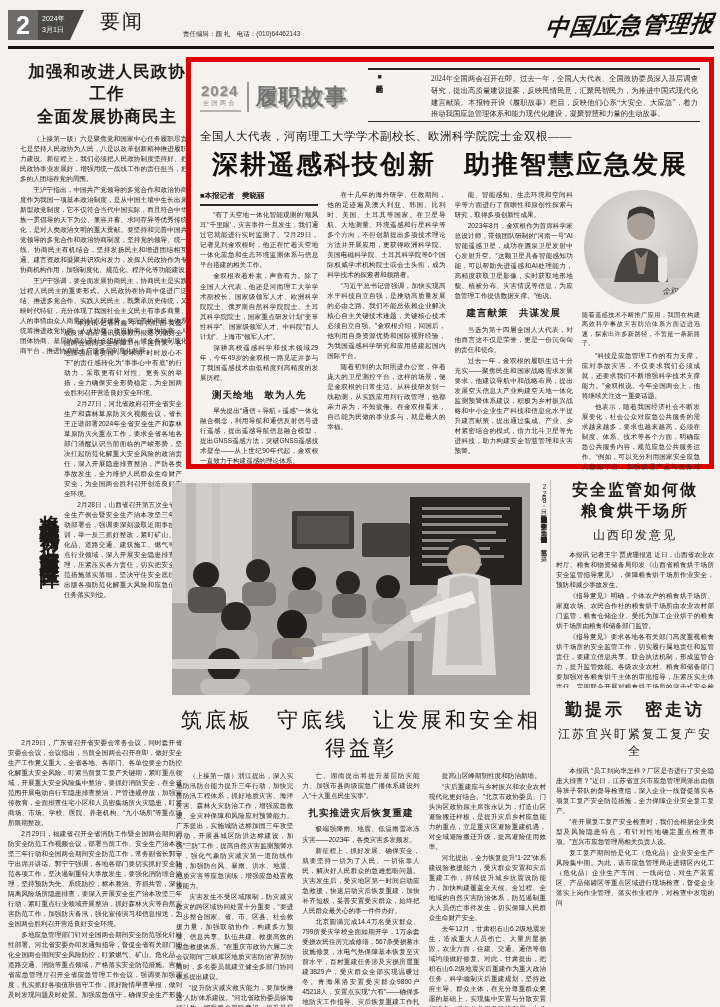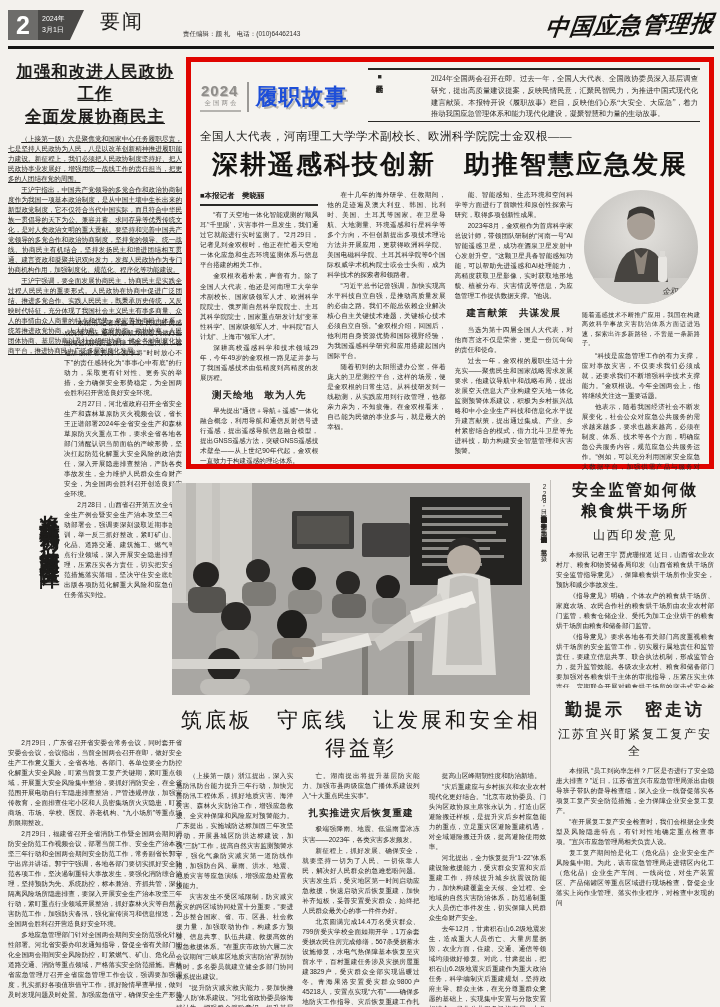--- a/index.html
+++ b/index.html
@@ -18,42 +18,42 @@
   .section-title { position:absolute; left:92px; top:0; font-size:20px; font-weight:400; letter-spacing:2px; }
   .editor { position:absolute; left:175px; top:22px; font-size:6.5px; color:#33312f; }
   .masthead { position:absolute; right:0; top:2px; font-family:"Liberation Serif", serif; font-style:italic;
       font-weight:900; font-size:23px; letter-spacing:1px; transform:skewX(-8deg) rotate(-1.5deg); color:#14120f; }
 
   
   .body-txt { font-size:6.6px; line-height:1.52; text-align:justify; color:#262421; overflow:hidden; }
   .body-txt p { text-indent:2em; margin-bottom:1px; }
 
   
-  .left-col { position:absolute; left:8px; top:60px; width:174px;text-decoration:underline; }
+  .left-col { position:absolute; left:20px; top:60px; width:174px; }
   .lt-head { text-align:center; font-size:16.5px; font-weight:900; line-height:1.35; letter-spacing:1px; }
   .lt-body { margin-top:7px; height:232px; }
   .sec-art { position:absolute; left:8px; top:318px; width:174px; }
   .sec-row { display:flex; }
   .v-head { writing-mode:vertical-rl; text-orientation:upright; font-family:"Liberation Serif", serif;
       font-weight:900; font-size:20px; line-height:1; width:52px; height:416px; letter-spacing:2px;
       display:flex; justify-content:center; }
   .v-head .gap { height:14px; }
   .sec-side { width:118px; height:416px; margin-left:4px; }
   .sec-full { margin-top:4px; width:174px; height:262px; }
 
   
   .feature { position:absolute; left:186px; top:57px; width:528px; height:412px;
       border:5px solid #e00400; background:#f5f3ef; padding:6px 9px 6px 9px; }
   .f-top { display:flex; align-items:stretch; height:54px; }
   .badge { width:158px; position:relative; display:flex; align-items:center; padding-top:4px; }
-  .badge-l { text-align:right; color:#8f8d8a; border-bottom:2px solid #b5b3af; padding:0 3px 2px 1px; }
+  .badge-l { text-align:center; color:#8f8d8a; border-bottom:2px solid #b5b3af; padding:0 3px 2px 1px; }
   .badge-year { font-size:15px; font-weight:900; letter-spacing:1px; text-shadow:1px 1px 0 #c9c7c3; }
   .badge-ev { font-size:6.5px; letter-spacing:2px; }
   .badge-sep { width:2px; background:#9b9996; height:30px; margin:0 6px; }
-  .badge-t { font-size:22px; font-weight:900; color:#1d4ed8; text-shadow:2px 2px 0 #b9b7b3; letter-spacing:1px; }
+  .badge-t { font-size:22px; font-weight:900; color:#737373; text-shadow:2px 2px 0 #b9b7b3; letter-spacing:1px; }
   .note { flex:1; margin-left:10px; border-top:2px solid #2a2926; border-bottom:1.5px solid #2a2926;
       display:flex; padding:3px 2px;gap:44px; }
   .note-label { writing-mode:vertical-rl; text-orientation:upright; font-size:7px; font-weight:bold;
       width:13px; line-height:1.1; color:#2a2926; }
   .note-txt { flex:1; font-family:"Liberation Serif", serif; font-size:7.3px; line-height:1.62;
       text-align:justify; color:#2d2b28; padding-left:4px; }
   .kicker { margin-top:7px; font-family:"Liberation Serif", serif; font-size:11.5px; letter-spacing:0.5px; color:#1b1a18; }
   .f-headline { text-align:center; font-size:26px; font-weight:900; letter-spacing:2px; margin-top:3px; color:#141311; }
   .f-cols { display:flex; gap:9px; margin-top:8px; height:283px; }
   .f-col { flex:1; min-width:0; }

